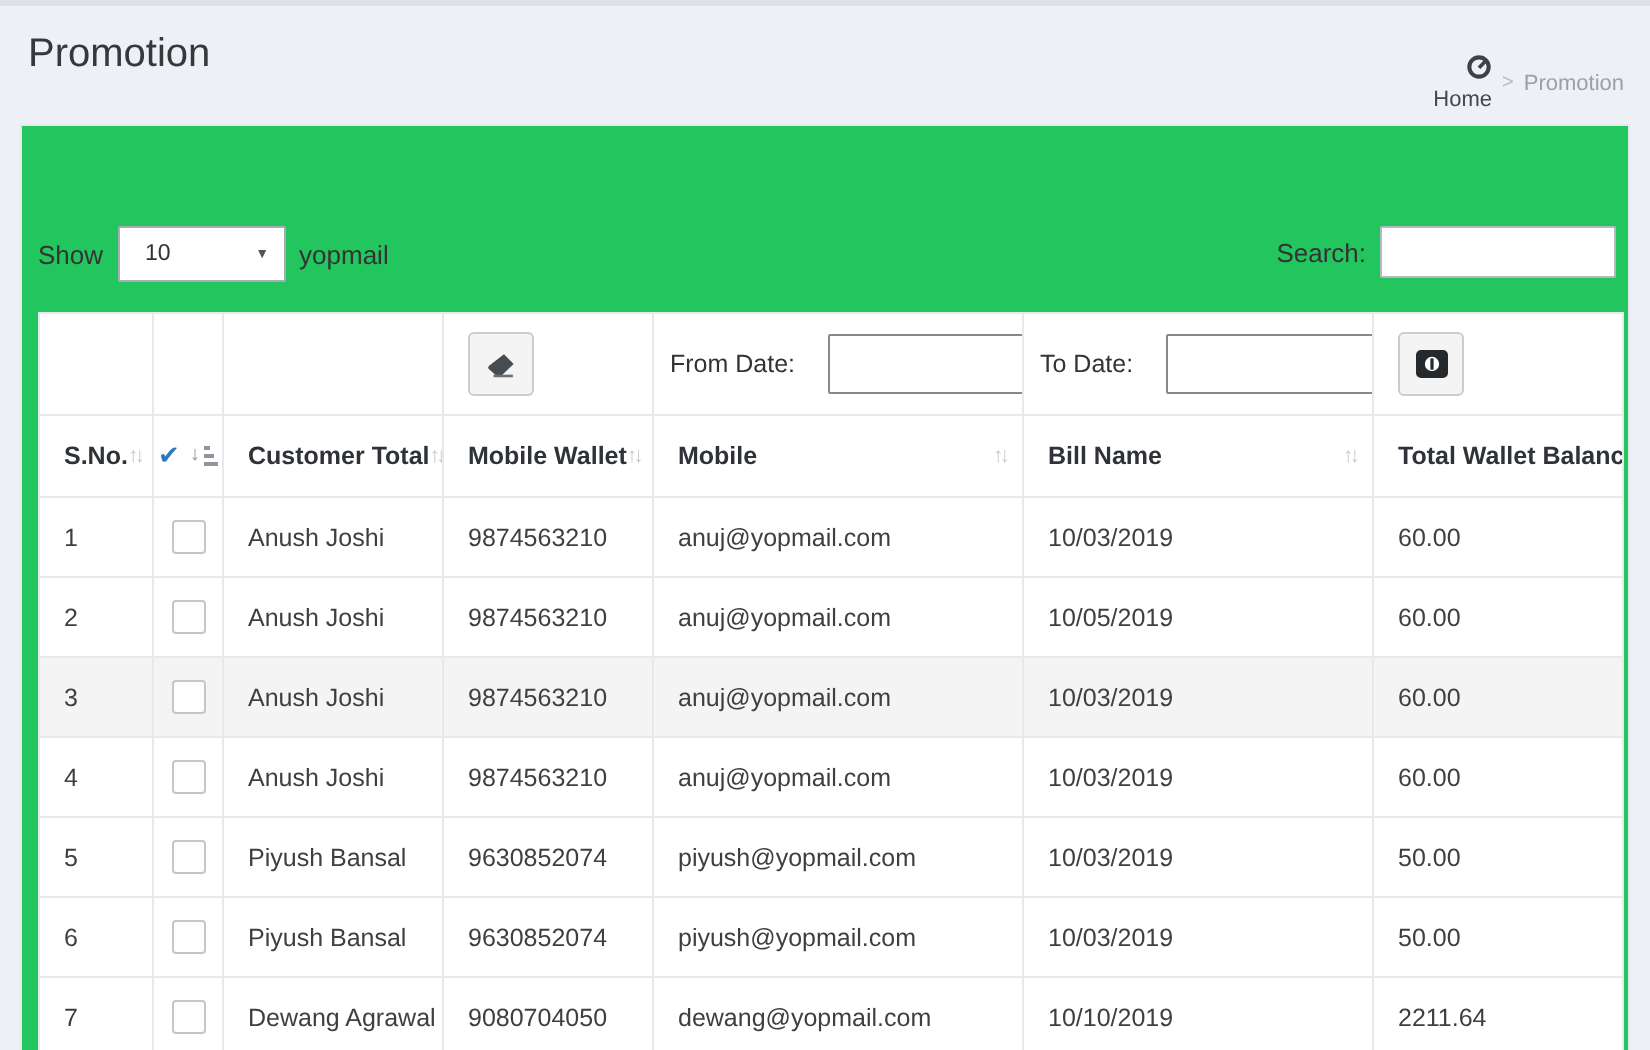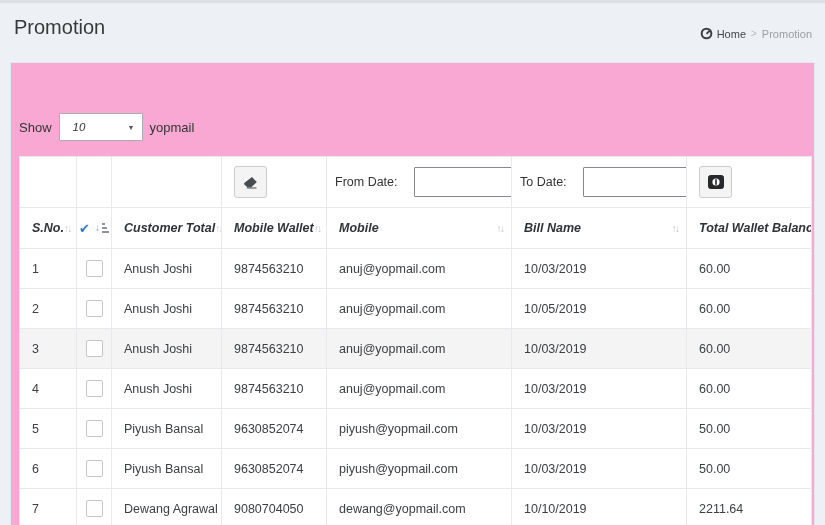--- a/index.html
+++ b/index.html
@@ -7,50 +7,50 @@
     width:825px;height:525px;overflow:hidden;position:relative;
     background:#edf0f4;
     font-family:"Liberation Sans","DejaVu Sans",sans-serif;
     -webkit-font-smoothing:antialiased;
   }
   .top-edge{height:3px;background:#dde1e6;}
   
   .topbar{position:absolute;left:0;top:3px;right:0;height:42px;}
   .page-title{position:absolute;left:14px;top:13px;font-size:20px;font-weight:400;color:#36393c;}
   .breadcrumb{position:absolute;right:13px;top:24px;font-size:11px;display:flex;align-items:center;gap:5px;color:#9aa0a5;}
-  .breadcrumb .home-link{color:#43474c;display:flex;align-items:flex-end;gap:4px;cursor:pointer;}
+  .breadcrumb .home-link{color:#43474c;display:flex;align-items:flex-end;gap:4px;cursor:pointer;flex-direction:column;}
   .breadcrumb .sep{color:#b7bbc0;font-size:10px;}
   
-  .panel{position:absolute;left:10px;right:10px;top:62px;bottom:0;background:#f9a8d4;
+  .panel{position:absolute;left:10px;right:10px;top:62px;bottom:0;background:#22c55e;
          border:1px solid #e4e7eb;border-bottom:none;overflow:hidden;}
   
   .controls{position:absolute;top:50px;left:8px;right:6px;height:30px;font-size:13px;color:#333;}
   .show-group{position:absolute;left:0;top:0;display:flex;align-items:center;gap:7px;}
   .pagesize{width:62px;height:26px;border:1px solid #a9aeb4;background:#fff;border-radius:1px;
             display:flex;align-items:center;justify-content:space-between;padding:0 7px 0 13px;
-            font-size:11.5px;color:#333;cursor:pointer;font-style:italic;}
+            font-size:11.5px;color:#333;cursor:pointer;}
   .caret{font-size:7px;color:#555;}
   .search-group{position:absolute;right:0;top:0;display:flex;align-items:center;gap:7px;}
   .search-input{width:106px;height:24px;border:1px solid #b4b9bf;border-radius:1px;outline:none;
             font-size:12px;padding:0 5px;font-family:inherit;}
   
   .table-wrap{position:absolute;left:8px;top:93px;}
   table{border-collapse:collapse;table-layout:fixed;width:792px;font-size:12.5px;color:#3d4043;}
   td,th{border:1px solid #e7e9ec;overflow:hidden;white-space:nowrap;}
   .filter-row td{height:50px;padding:0 0 0 8px;background:#fff;}
   .filter-cell{display:flex;align-items:center;gap:16px;font-size:12.5px;color:#333;}
   .date-input{height:28px;border:1px solid #85898e;border-radius:1px;outline:none;font-size:12px;
               padding:0 4px;font-family:inherit;}
   .from-input{width:92px;}
   .to-input{width:114px;}
   .icon-btn{width:33px;height:32px;background:#f4f4f4;border:1px solid #cccccc;border-radius:3px;
             display:inline-flex;align-items:center;justify-content:center;cursor:pointer;margin-left:4px;}
   .header-row th{height:40px;text-align:left;padding:0 8px 0 12px;font-weight:bold;
                  font-size:12.5px;color:#2f3337;background:#fff;cursor:pointer;}
-  .th-inner{display:flex;align-items:center;justify-content:space-between;font-style:italic;}
+  .th-inner{display:flex;align-items:center;justify-content:space-between;}
   .th-inner.center{justify-content:center;gap:5px;}
   .sort-glyph{font-size:10.5px;letter-spacing:-2px;color:#c6cad0;font-weight:normal;flex:none;}
   .check-glyph{color:#2d79c0;font-size:13px;}
   .amount-sort{display:inline-flex;align-items:center;gap:2px;}
   .amount-sort .arr{font-size:10px;color:#8f959b;line-height:1;}
   .amount-sort .bars{display:flex;flex-direction:column;gap:2px;align-items:flex-start;}
   .amount-sort .bars i{display:block;height:2px;background:#8f959b;}
   .b1{width:3px;} .b2{width:5px;} .b3{width:7px;}
   tbody td{height:39px;padding:0 8px 0 12px;background:#fff;}
   tbody td.check-cell{padding:0;text-align:center;}
@@ -84,20 +84,24 @@
 
   <div class="controls">
     <div class="show-group">
       <span>Show</span>
       <span class="pagesize">
         <span>10</span>
         <span class="caret">▼</span>
       </span>
       <span>yopmail</span>
     </div>
+    <div class="search-group">
+      <span>Search:</span>
+      <input class="search-input" type="text" value="" style="">
+    </div>
   </div>
 
   <div class="table-wrap">
     <table>
       <colgroup>
         <col style="width:57px">
           <col style="width:35px">
           <col style="width:110px">
         <col style="width:105px">
           <col style="width:185px">

